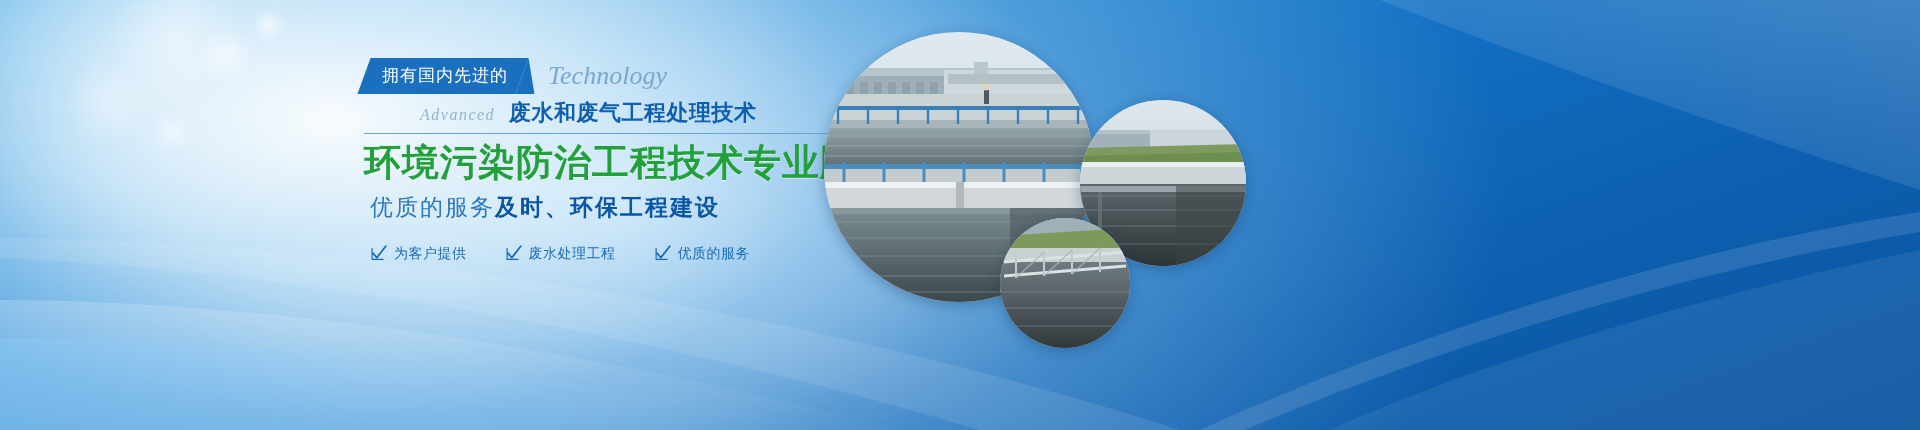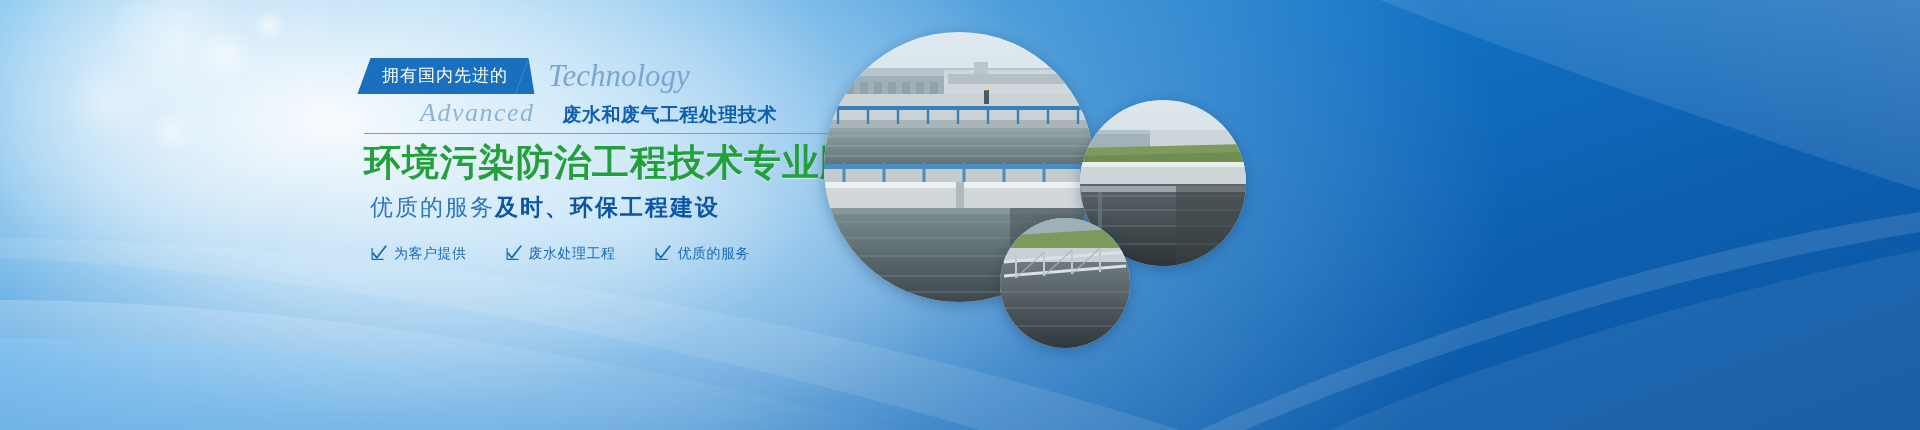--- a/index.html
+++ b/index.html
@@ -56,44 +56,44 @@
   .tag > span{ display:inline-block; transform:skewX(20deg); }
   .tag::after{
     content:""; position:absolute; right:-19px; top:0;
     width:0; height:0;
     border-left:19px solid #1a6fbe;
     border-top:36px solid transparent;
   }
   .tech{
     font-family:"Liberation Serif","DejaVu Serif",serif;
     font-style:italic;
-    font-size:31px;
+    font-size:26px;
     color:#7aa6cf;
     margin-left:26px;
     line-height:36px;
     white-space:nowrap;
   }
 
   .row-adv{
     display:flex; align-items:baseline;
     margin-top:4px; padding-left:56px;
     border-bottom:1px solid #6ba3d0;
     padding-bottom:5px;
   }
   .adv{
     font-family:"Liberation Serif","DejaVu Serif",serif;
     font-style:italic;
-    font-size:26px;
+    font-size:16px;
     color:#8fb3d6;
     letter-spacing:1.5px;
     white-space:nowrap;
   }
   .adv-cn{
-    margin-left:28px;
-    font-size:19px;
+    margin-left:14px;
+    font-size:22px;
     font-weight:bold;
     color:#0f5fae;
     letter-spacing:.5px;
     white-space:nowrap;
   }
 
   .headline{
     margin-top:9px;
     font-size:37px;
     font-weight:bold;

